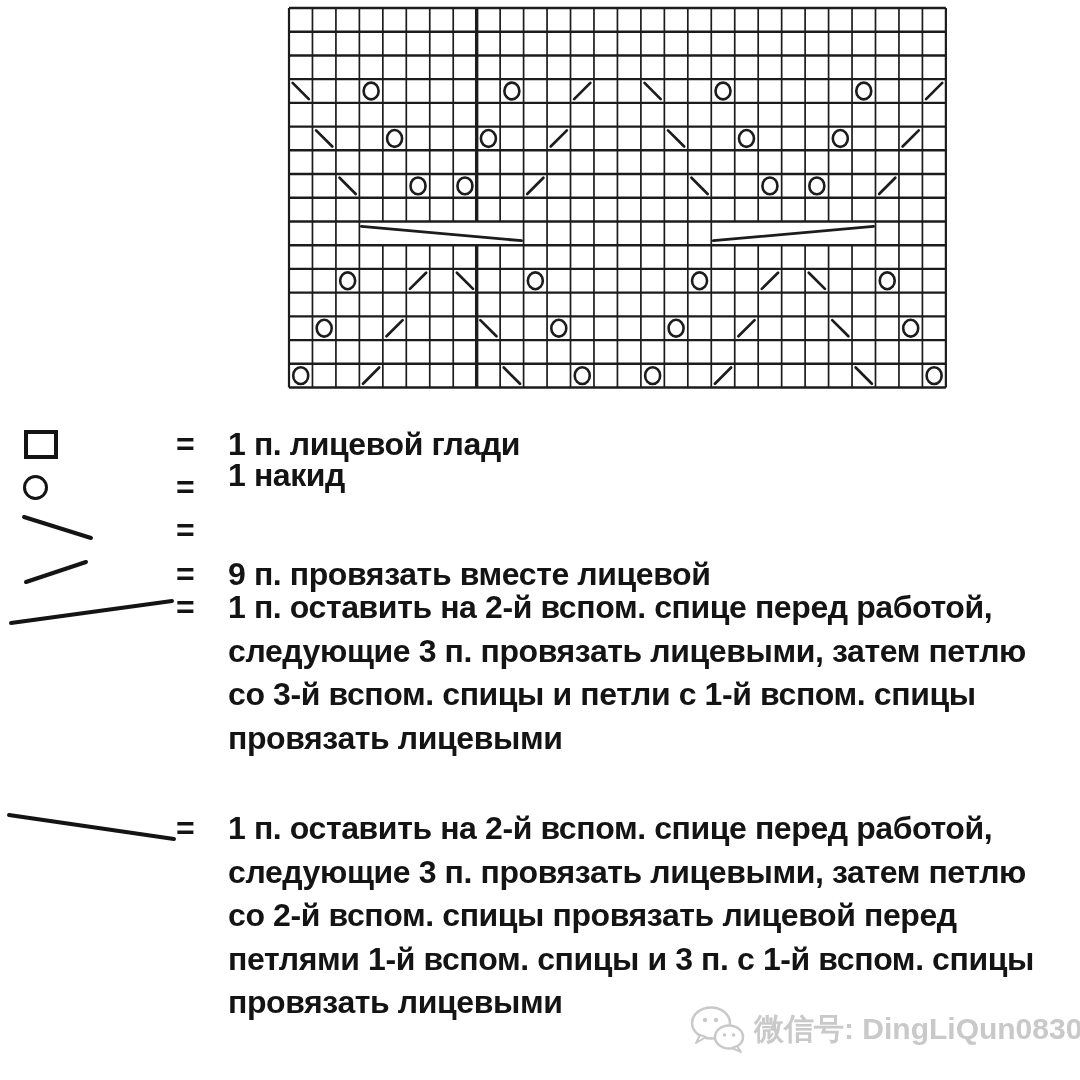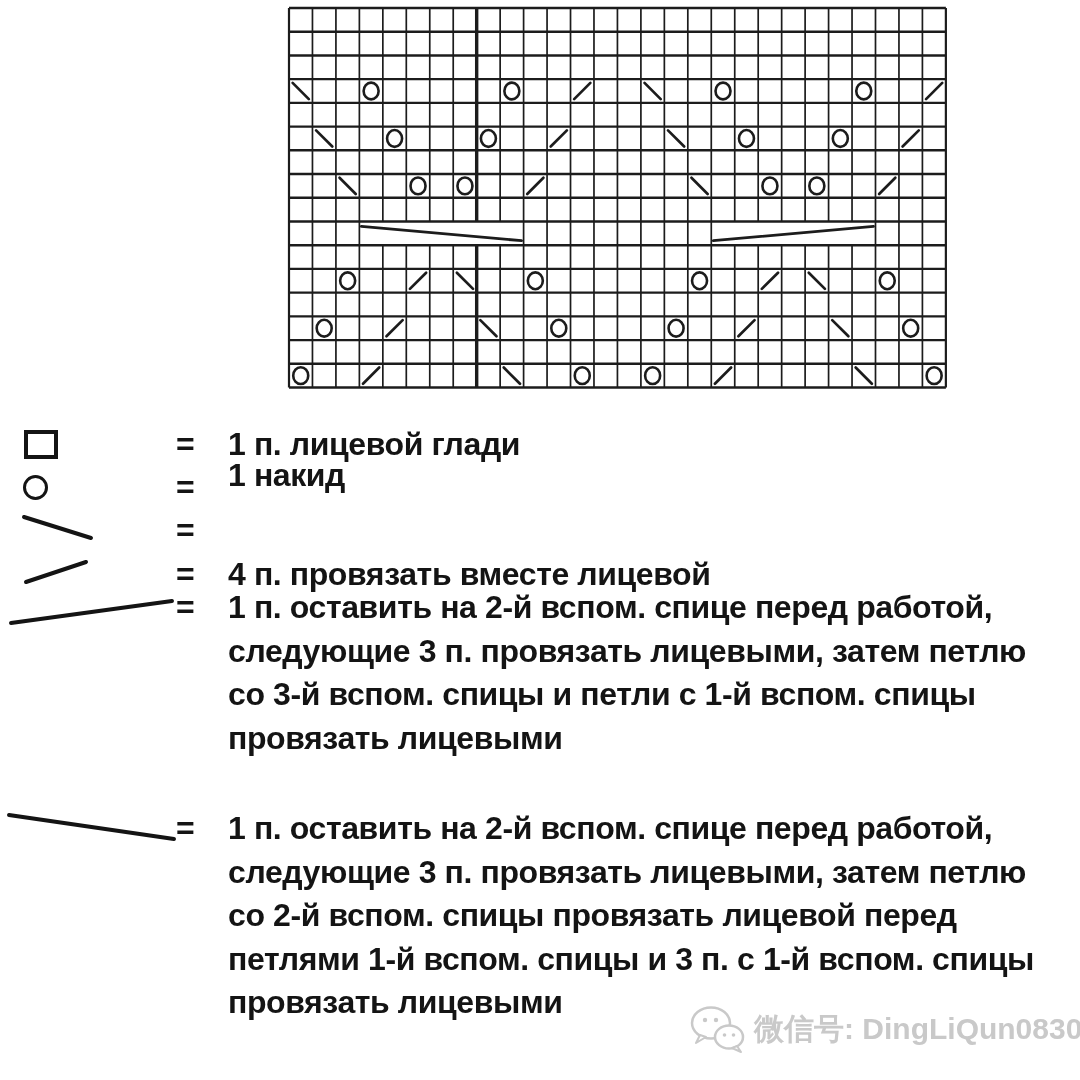--- a/index.html
+++ b/index.html
@@ -182,21 +182,21 @@
 
     <svg class="sym-svg" style="left:20px; top:511px" width="76" height="32" viewBox="0 0 76 32">
       <line x1="4" y1="6" x2="71" y2="27" stroke="#141414" stroke-width="4" stroke-linecap="round"></line>
     </svg>
     <div class="eq" style="top:509px">=</div>
 
     <svg class="sym-svg" style="left:22px; top:555px" width="70" height="32" viewBox="0 0 70 32">
       <line x1="4" y1="27" x2="64" y2="7" stroke="#141414" stroke-width="4" stroke-linecap="round"></line>
     </svg>
     <div class="eq" style="top:553px">=</div>
-    <div class="txt" style="top:553px">4 п. провязать вместе лицевой</div>
+    <div class="txt" style="top:553px">9 п. провязать вместе лицевой</div>
 
     <svg class="sym-svg" style="left:8px; top:596px" width="168" height="32" viewBox="0 0 168 32">
       <line x1="3" y1="27" x2="164" y2="5" stroke="#141414" stroke-width="4" stroke-linecap="round"></line>
     </svg>
     <div class="eq" style="top:586px">=</div>
     <div class="txt" style="top:586px">
       <div>1 п. оставить на 2-й вспом. спице перед работой,</div>
       <div>следующие 3 п. провязать лицевыми, затем петлю</div>
       <div>со 3-й вспом. спицы и петли с 1-й вспом. спицы</div>
       <div>провязать лицевыми</div>

